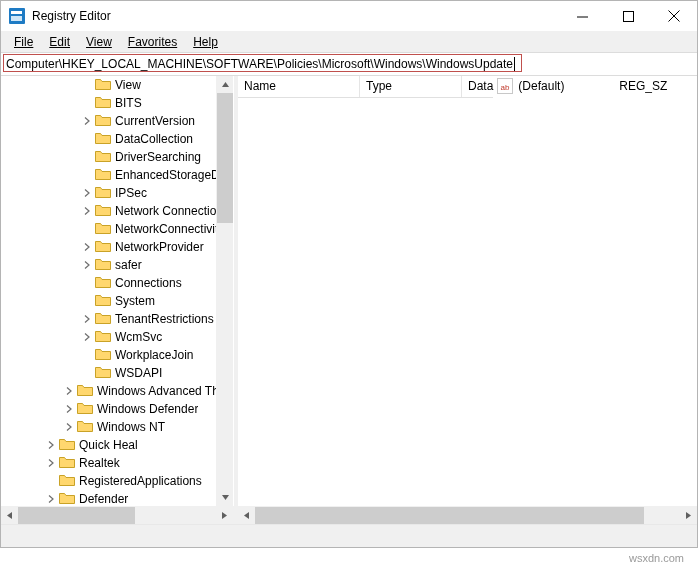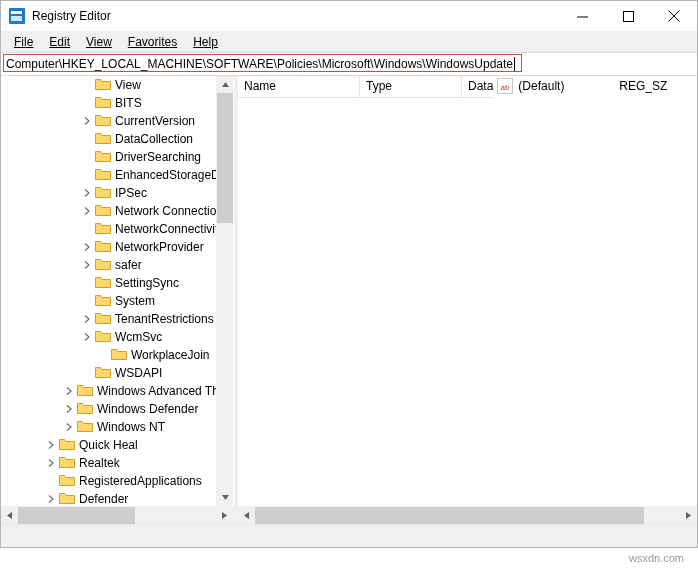--- a/index.html
+++ b/index.html
@@ -470,21 +470,21 @@
             </span>
             <span class="tree-label">safer</span>
           </div>
           <div class="tree-row" style="padding-left: 78px;">
             <span class="twisty"></span>
             <span class="folder">
               <svg width="16" height="14" viewBox="0 0 16 14">
                 <path d="M0.5 2.5 L5.5 2.5 L7 4.5 L15.5 4.5 L15.5 12.5 L0.5 12.5 Z" fill="#ffd76e" stroke="#c9a227" stroke-width="1"></path>
               </svg>
             </span>
-            <span class="tree-label">SettingSync</span>
+            <span class="tree-label">Connections</span>
           </div>
           <div class="tree-row" style="padding-left: 78px;">
             <span class="twisty"></span>
             <span class="folder">
               <svg width="16" height="14" viewBox="0 0 16 14">
                 <path d="M0.5 2.5 L5.5 2.5 L7 4.5 L15.5 4.5 L15.5 12.5 L0.5 12.5 Z" fill="#ffd76e" stroke="#c9a227" stroke-width="1"></path>
               </svg>
             </span>
             <span class="tree-label">System</span>
           </div>
@@ -507,21 +507,21 @@
                 <polyline points="2,0.5 6,4 2,7.5" fill="none" stroke="#6e6e6e" stroke-width="1.2"></polyline>
               </svg>
             </span>
             <span class="folder">
               <svg width="16" height="14" viewBox="0 0 16 14">
                 <path d="M0.5 2.5 L5.5 2.5 L7 4.5 L15.5 4.5 L15.5 12.5 L0.5 12.5 Z" fill="#ffd76e" stroke="#c9a227" stroke-width="1"></path>
               </svg>
             </span>
             <span class="tree-label">WcmSvc</span>
           </div>
-          <div class="tree-row" style="padding-left: 78px; margin-left: 16px;">
+          <div class="tree-row" style="padding-left: 78px;">
             <span class="twisty"></span>
             <span class="folder">
               <svg width="16" height="14" viewBox="0 0 16 14">
                 <path d="M0.5 2.5 L5.5 2.5 L7 4.5 L15.5 4.5 L15.5 12.5 L0.5 12.5 Z" fill="#ffd76e" stroke="#c9a227" stroke-width="1"></path>
               </svg>
             </span>
             <span class="tree-label">WorkplaceJoin</span>
           </div>
           <div class="tree-row" style="padding-left: 78px;">
             <span class="twisty"></span>

